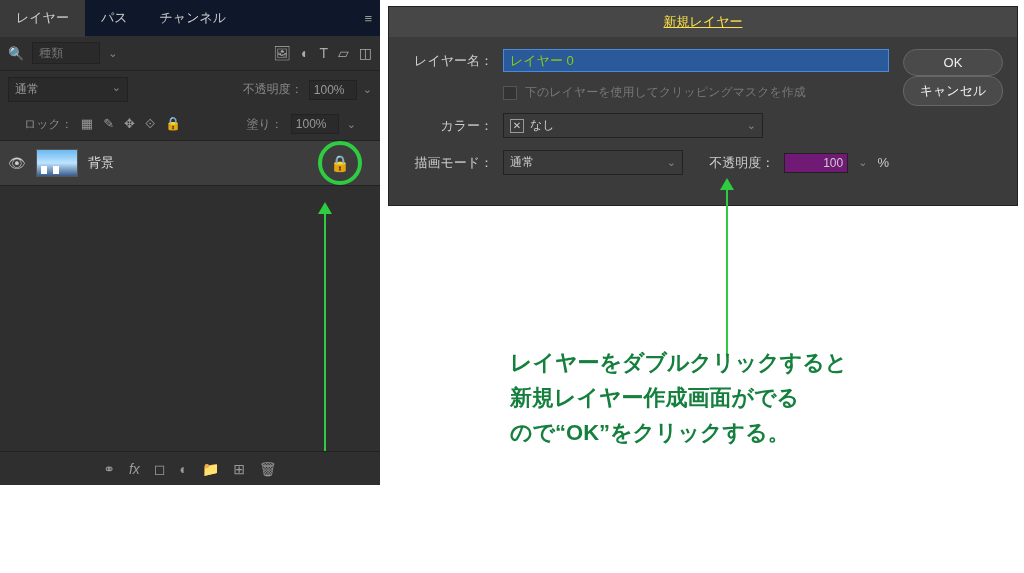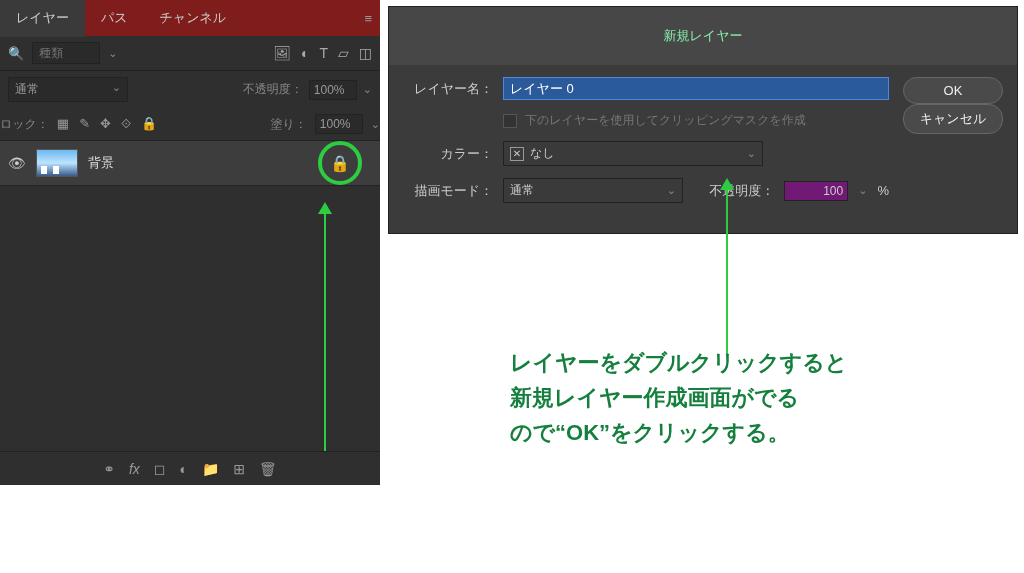--- a/index.html
+++ b/index.html
@@ -1,52 +1,52 @@
 <!DOCTYPE html>
 <html><head>
 <meta charset="utf-8">
 <style>
 * { margin: 0; padding: 0; box-sizing: border-box; font-family: sans-serif; }
 body { width: 1024px; height: 573px; background: #fff; display: flex; }
 .left-panel { width: 380px; height: 573px; display: flex; flex-direction: column; }
 .layers-panel { width: 380px; height: 485px; background: #2f2f2f; color: #ccc; font-size: 13px; position: relative; }
-.tabs { display: flex; align-items: center; height: 36px; background: #7f1d1d; }
+.tabs { display: flex; align-items: center; height: 36px; background: #0f172a; }
 .tab { padding: 10px 16px; color: #ccc; cursor: pointer; }
 .tab.active { background: #3a3a3a; }
 .menu-icon { margin-left: auto; margin-right: 8px; color: #999; }
 .searchbar { display: flex; align-items: center; padding: 6px 8px; gap: 8px; background: #2f2f2f; border-bottom: 1px solid #222; }
 .search-input { background: #2a2a2a; border: 1px solid #222; color: #999; padding: 3px 6px; width: 68px; font-size: 12px; }
 .chev { color: #888; font-size: 11px; }
 .icon-row { display: flex; gap: 10px; margin-left: auto; color: #aaa; font-size: 14px; }
 .blend-row { display: flex; align-items: center; padding: 6px 8px; gap: 6px; }
 .blend-select { background: #2a2a2a; border: 1px solid #222; color: #999; padding: 3px 6px; width: 120px; font-size: 12px; }
 .opacity-label { color: #888; font-size: 12px; }
 .pct { background: #2a2a2a; border: 1px solid #222; color: #999; padding: 2px 4px; width: 48px; font-size: 12px; }
-.lock-row { display: flex; align-items: center; padding: 6px 0; gap: 8px; color: #888; font-size: 12px; }
+.lock-row { display: flex; align-items: center; padding: 6px 24px; gap: 8px; color: #888; font-size: 12px; }
 .lock-icons { display: flex; gap: 10px; color: #999; font-size: 13px; }
 .layer-item { display: flex; align-items: center; padding: 8px; gap: 10px; background: #3d3d3d; border-top: 1px solid #222; border-bottom: 1px solid #222; position: relative; }
 .eye { color: #ccc; font-size: 14px; width: 18px; text-align: center; }
 .thumb { width: 42px; height: 28px; background: linear-gradient(to bottom, #6bb8f0 0%, #bde4ff 50%, #3a5a8a 100%); border: 1px solid #555; position: relative; }
 .thumb::after { content: ""; position: absolute; bottom: 2px; left: 4px; width: 30px; height: 8px; background: linear-gradient(90deg, #fff 20%, transparent 20%, transparent 40%, #fff 40%, #fff 60%, transparent 60%); }
 .layer-name { color: #ddd; }
 .lock-circle { position: absolute; right: 18px; top: 50%; transform: translate(0,-50%); width: 44px; height: 44px; border: 4px solid #2ecc40; border-radius: 50%; display: flex; align-items: center; justify-content: center; }
 .lock-mark { color: #bbb; font-size: 16px; }
 .arrow-down { position: absolute; left: 324px; top: 210px; width: 2px; height: 262px; background: #2ecc40; }
 .arrow-down::before { content: ""; position: absolute; top: -8px; left: -6px; border-left: 7px solid transparent; border-right: 7px solid transparent; border-bottom: 12px solid #2ecc40; }
 .bottom-icons { position: absolute; bottom: 0; left: 0; right: 0; height: 34px; display: flex; align-items: center; justify-content: center; gap: 14px; color: #999; background: #2f2f2f; border-top: 1px solid #222; font-size: 14px; }
 .caption-left { padding: 40px 20px 0; font-size: 22px; font-weight: bold; color: #111; text-align: center; }
 
 .right-panel { flex: 1; height: 573px; position: relative; padding: 6px 6px 0 8px; }
 .dialog { background: #3b3b3b; border: 1px solid #222; color: #ccc; font-size: 13px; width: 630px; }
-.dialog-title { text-align: center; padding: 20px 0; color: #86efac; background: #474747; font-size: 13px; }
+.dialog-title { text-align: center; padding: 6px 0; color: #fde047; background: #474747; font-size: 13px; text-decoration: underline; }
 .dialog-body { display: flex; padding: 12px 14px 18px; gap: 14px; }
 .form-col { flex: 1; }
 .form-row { display: flex; align-items: center; gap: 10px; margin-bottom: 12px; }
 .form-label { width: 90px; text-align: right; color: #ccc; }
-.text-input { flex: 1; background: #2a5a9a; border: 1px solid #4a8adc; color: #ffffff; padding: 3px 6px; font-size: 13px; }
+.text-input { flex: 1; background: #2a5a9a; border: 1px solid #4a8adc; color: #84cc16; padding: 3px 6px; font-size: 13px; }
 .check-row { padding-left: 100px; color: #777; font-size: 12px; display: flex; align-items: center; gap: 8px; margin-bottom: 12px; }
 .chk { width: 14px; height: 14px; border: 1px solid #555; background: #333; }
 .select { background: #3a3a3a; border: 1px solid #222; color: #ccc; padding: 3px 6px; font-size: 12px; display: flex; align-items: center; gap: 6px; }
 .select.color { width: 260px; }
 .select.mode { width: 180px; }
 .x-box { width: 14px; height: 14px; border: 1px solid #999; display: inline-flex; align-items: center; justify-content: center; font-size: 10px; }
 .op-input { background: #701a75; border: 1px solid #222; color: #ccc; padding: 2px 4px; width: 64px; font-size: 12px; text-align: right; }
 .btn-col { width: 100px; display: flex; flex-direction: column; }
 .btn { background: #4a4a4a; border: 1px solid #666; border-radius: 14px; color: #eee; padding: 5px 0; text-align: center; cursor: pointer; font-size: 13px; }
 .arrow-right { position: absolute; left: 346px; top: 186px; width: 2px; height: 170px; background: #2ecc40; }

